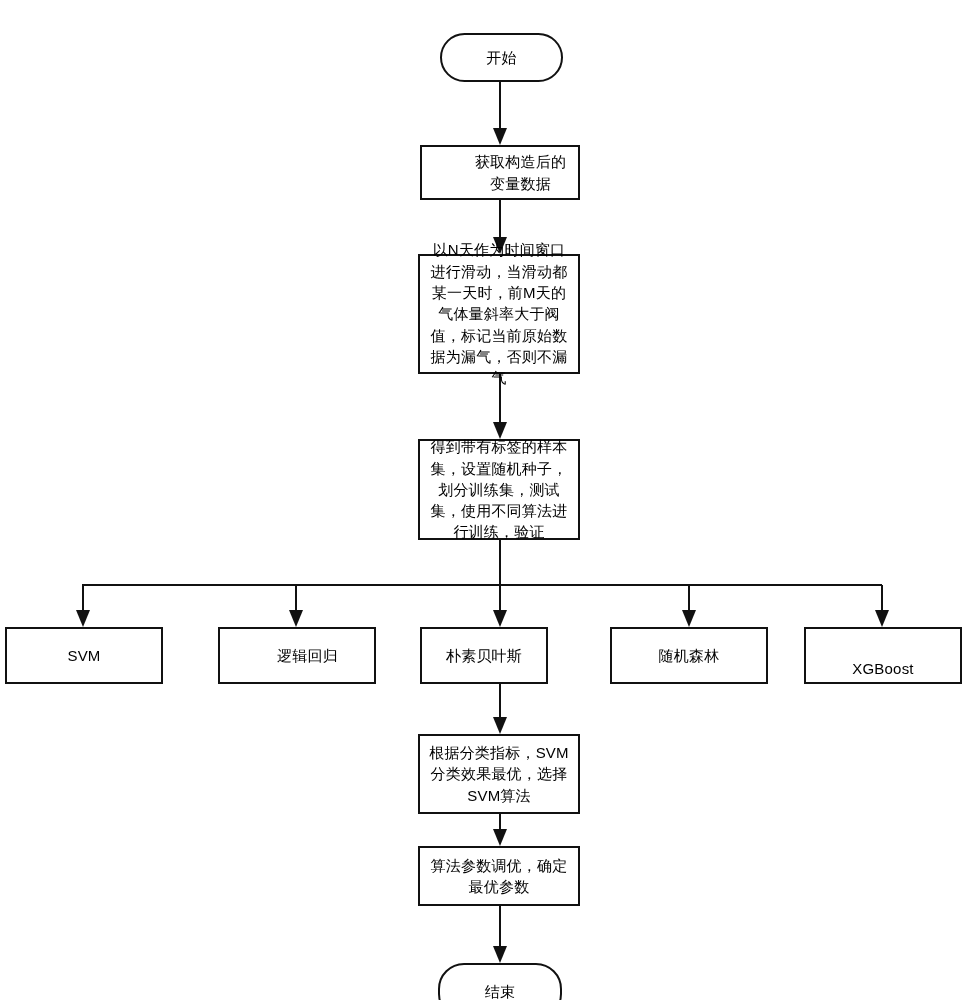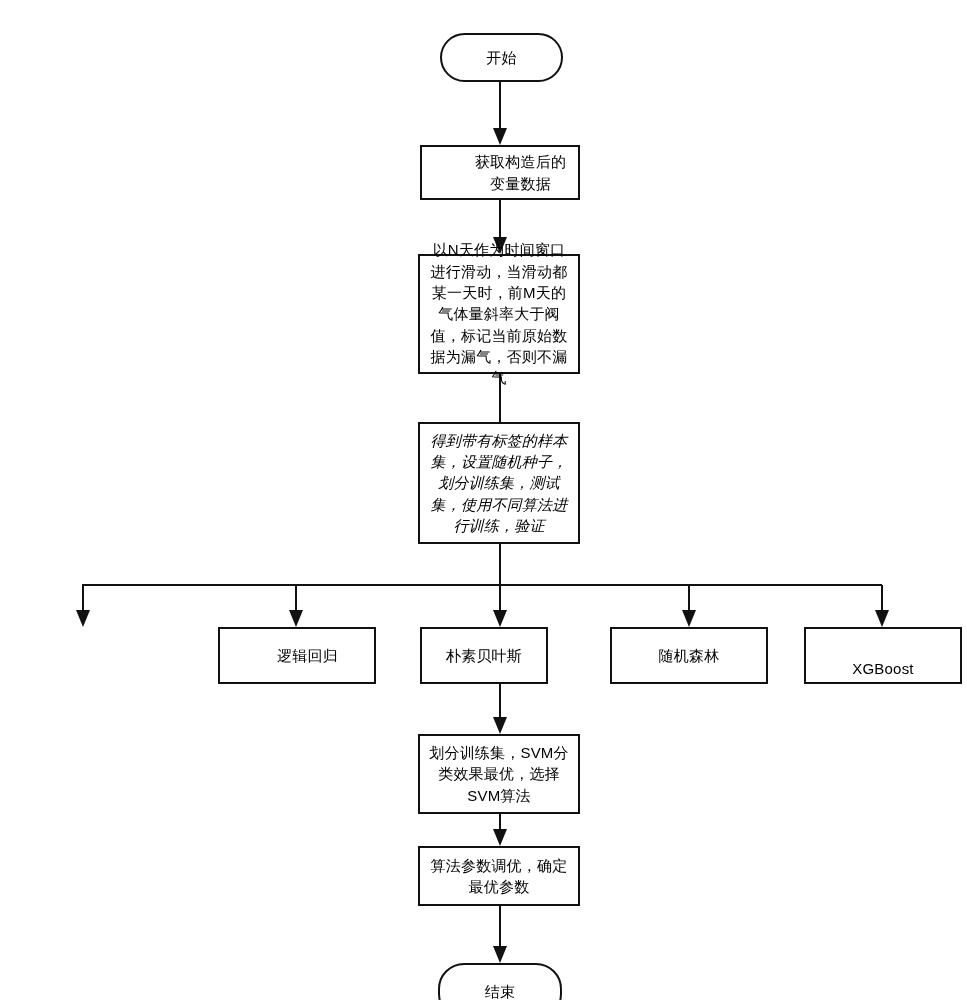--- a/index.html
+++ b/index.html
@@ -118,43 +118,46 @@
   </div>
 
   <div class="node process" style="left:420px; top:121px; width:160px; height:55px;padding-left:48px;">
     <span class="node-label">获取构造后的变量数据</span>
   </div>
 
   <div class="node process" style="left:418px; top:230px; width:162px; height:120px;">
     <span class="node-label">以N天作为时间窗口进行滑动，当滑动都某一天时，前M天的气体量斜率大于阀值，标记当前原始数据为漏气，否则不漏气</span>
   </div>
 
-  <div class="node process" style="left:418px; top:398px; width:162px; height:122px;font-style:italic;">
+  <div class="node process" style="left:418px; top:415px; width:162px; height:101px;">
     <span class="node-label">得到带有标签的样本集，设置随机种子，划分训练集，测试集，使用不同算法进行训练，验证</span>
   </div>
 
+  <div class="node process algo" style="left:5px; top:603px; width:158px; height:57px;">
+    <span class="node-label">SVM</span>
+  </div>
 
   <div class="node process algo" style="left:218px; top:603px; width:158px; height:57px;padding-left:28px;">
     <span class="node-label">逻辑回归</span>
   </div>
 
   <div class="node process algo" style="left:420px; top:603px; width:128px; height:57px;">
     <span class="node-label">朴素贝叶斯</span>
   </div>
 
   <div class="node process algo" style="left:610px; top:603px; width:158px; height:57px;">
     <span class="node-label">随机森林</span>
   </div>
 
   <div class="node process algo" style="left:804px; top:603px; width:158px; height:57px;align-items:flex-end;">
     <span class="node-label">XGBoost</span>
   </div>
 
   <div class="node process" style="left:418px; top:710px; width:162px; height:80px;">
-    <span class="node-label">划分训练集，SVM分类效果最优，选择SVM算法</span>
+    <span class="node-label">根据分类指标，SVM分类效果最优，选择SVM算法</span>
   </div>
 
   <div class="node process" style="left:418px; top:822px; width:162px; height:60px;">
     <span class="node-label">算法参数调优，确定最优参数</span>
   </div>
 
   <div class="node terminal" style="left:438px; top:939px; width:124px; height:57px;">
     <span class="node-label">结束</span>
   </div>
 

